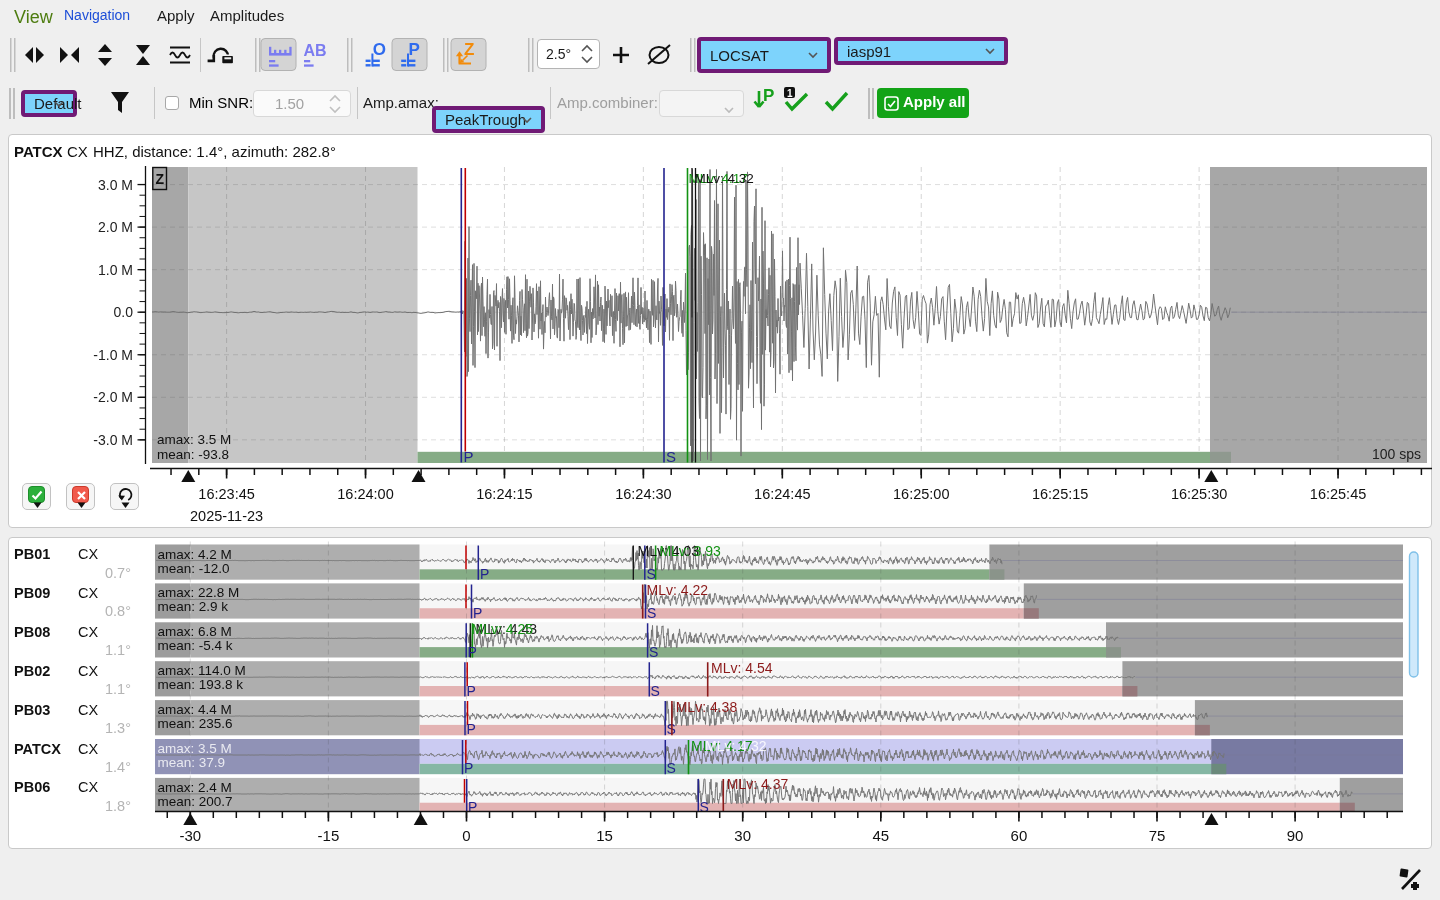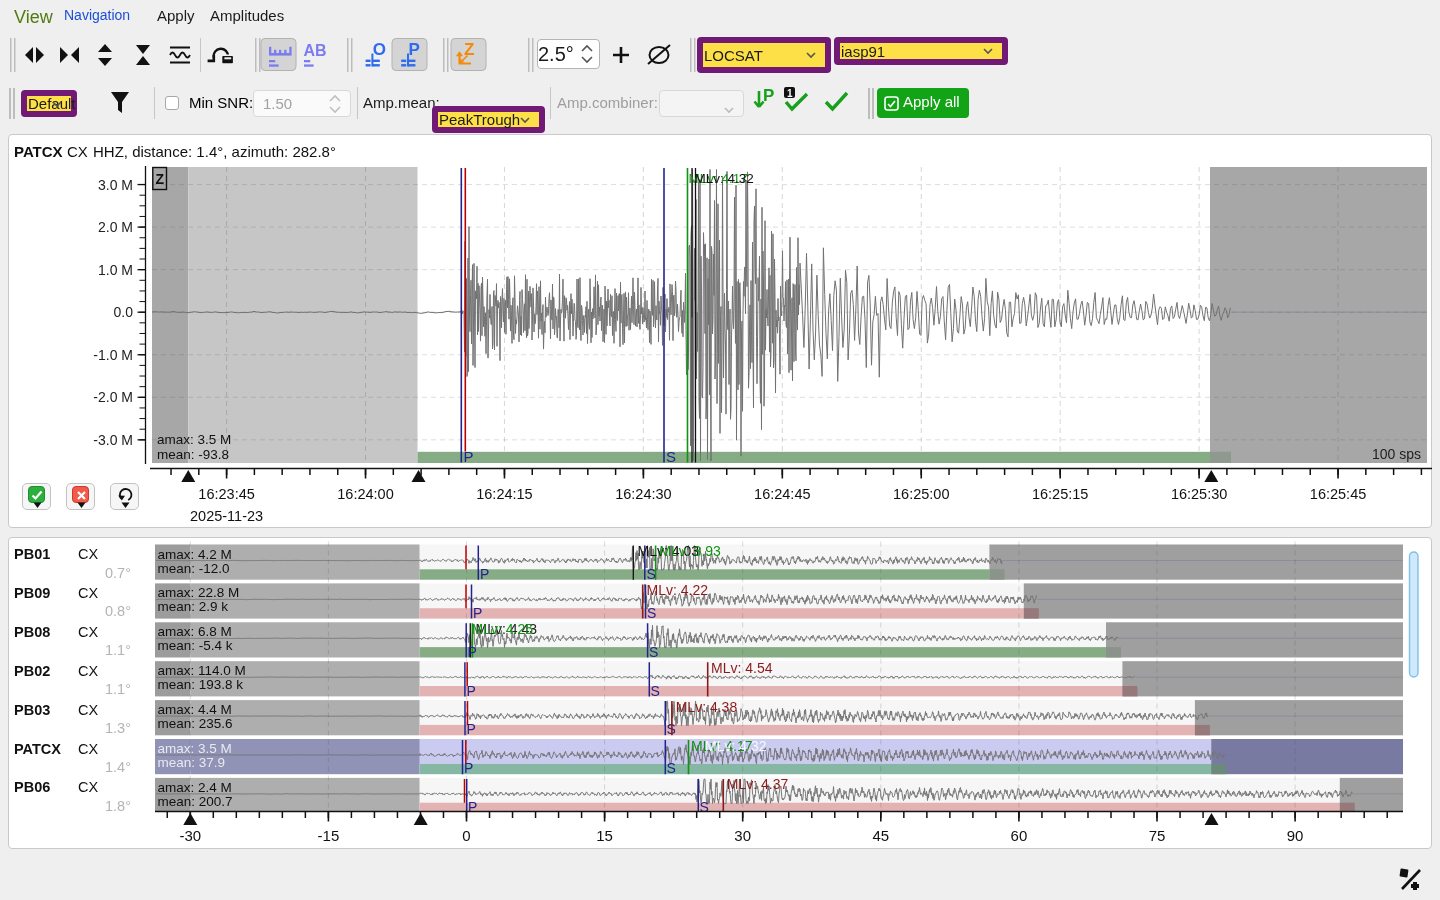--- a/index.html
+++ b/index.html
@@ -1,17 +1,17 @@
 <!DOCTYPE html>
 <html><head><meta charset="utf-8"><style>
 *{margin:0;padding:0;box-sizing:border-box}
 body{width:1440px;height:900px;background:#efefef;font-family:"Liberation Sans",sans-serif;position:relative;overflow:hidden}
 .abs{position:absolute}
 .panel{position:absolute;background:#fff;border:1px solid #c9c9c9;border-radius:4px}
-.combo{position:absolute;background:#fde047;border:6px solid #701a75;border-radius:4px;font-size:15px;color:#1a1a1a;display:flex;align-items:center;padding-left:1px}
+.combo{position:absolute;background:#7dd3fc;border:4px solid #701a75;border-radius:4px;font-size:15px;color:#1a1a1a;display:flex;align-items:center;padding-left:9px}
 .combo svg{position:absolute;right:8px;top:50%;transform:translateY(-50%)}
 .sep{position:absolute;width:1px;background:#c6c6c6}
 .grip{position:absolute;width:7px}
 .grip:before,.grip:after{content:"";position:absolute;top:0;bottom:0;width:1.5px;background:#bdbdbd}
 .grip:before{left:0}.grip:after{left:4px}
 </style></head><body>
 
 <div class="abs" style="left:0;top:0;width:1440px;height:30px;background:#efefef"></div>
 <div class="abs" style="left:14px;top:7px;font-size:18px;color:#4d7c0f">View</div>
 <div class="abs" style="left:64px;top:7px;font-size:14px;color:#1d4ed8">Navigation</div>
@@ -74,48 +74,48 @@
     <text x="408.6" y="25.2" font-size="17" font-weight="bold" fill="#2f6bee" font-family="Liberation Sans">P</text>
 <path d="M459.5 33.5 L459.5 24.8 M458.6 33.5 L471 33.5" fill="none" stroke="#f28b0a" stroke-width="2.2"></path>
 <path d="M459.5 21.3 L455.9 26.2 L463.1 26.2 Z" fill="#f28b0a"></path>
 <path d="M467.5 25.5 L462.5 30.5" fill="none" stroke="#f28b0a" stroke-width="1.6"></path>
 <path d="M459.9 33.1 L464.4 32.3 L460.7 28.6 Z" fill="#f28b0a"></path>
 <text x="464" y="25.2" font-size="17" font-weight="bold" fill="#f28b0a" font-family="Liberation Sans">Z</text>
 <path d="M621 17 L621 33 M613 25 L629 25" stroke="#111" stroke-width="2.6"></path>
 <ellipse cx="659" cy="25" rx="9.5" ry="8" fill="none" stroke="#111" stroke-width="2"></ellipse>
 <path d="M648 34 L670 15" stroke="#111" stroke-width="2"></path>
 </svg>
-<div class="abs" style="left:537px;top:39px;width:63px;height:30px;background:#fff;border:1px solid #b4b4b4;border-radius:4px;font-size:20px;color:#1a1a1a;line-height:28px;">2.5°</div>
+<div class="abs" style="left:537px;top:39px;width:63px;height:30px;background:#fff;border:1px solid #b4b4b4;border-radius:4px;font-size:14px;color:#1a1a1a;line-height:28px;padding-left:8px">2.5°</div>
 <svg class="abs" style="left:578px;top:43px" width="18" height="22" viewBox="0 0 18 22">
     <path d="M4 8 L9 3 L14 8" fill="none" stroke="#555" stroke-width="1.6"></path>
     <path d="M4 14 L9 19 L14 14" fill="none" stroke="#555" stroke-width="1.6"></path>
   </svg>
 <div class="combo" style="left:697px;top:37px;width:134px;height:36px">LOCSAT<svg width="12" height="8" viewBox="0 0 12 8">
       <path d="M2 2 L6 6 L10 2" fill="none" stroke="#555" stroke-width="1.6"></path>
     </svg></div>
 <div class="combo" style="left:834px;top:37px;width:174px;height:28px">iasp91<svg width="12" height="8" viewBox="0 0 12 8">
       <path d="M2 2 L6 6 L10 2" fill="none" stroke="#555" stroke-width="1.6"></path>
     </svg></div>
 <div class="grip" style="left:9px;top:88px;height:31px"></div>
 <div class="combo" style="left:21px;top:90px;width:56px;height:27px">Default<svg width="12" height="8" viewBox="0 0 12 8">
       <path d="M2 2 L6 6 L10 2" fill="none" stroke="#555" stroke-width="1.6"></path>
     </svg></div>
 <svg class="abs" style="left:110px;top:91px" width="20" height="26" viewBox="0 0 20 26">
     <path d="M1 1 L19 1 L12 11 L12 22 L8 19 L8 11 Z" fill="#111"></path>
   </svg>
 <div class="sep" style="left:154px;top:87px;height:32px"></div>
 <div class="abs" style="left:165px;top:96px;width:14px;height:14px;background:#fff;border:1px solid #a8a8a8;border-radius:3px"></div>
 <div class="abs" style="left:189px;top:94px;font-size:15px;color:#000000">Min SNR:</div>
-<div class="abs" style="left:253px;top:90px;width:98px;height:27px;background:#fafafa;border:1px solid #d8d8d8;border-radius:4px;font-size:15px;color:#a2a2a2;line-height:25px;padding-left:9px">1.50</div>
+<div class="abs" style="left:253px;top:90px;width:98px;height:27px;background:#fafafa;border:1px solid #d8d8d8;border-radius:4px;font-size:15px;color:#a2a2a2;line-height:25px;padding-left:21px">1.50</div>
 <svg class="abs" style="left:326px;top:93px" width="18" height="22" viewBox="0 0 18 22">
     <path d="M4 8 L9 3 L14 8" fill="none" stroke="#c0c0c0" stroke-width="1.6"></path>
     <path d="M4 14 L9 19 L14 14" fill="none" stroke="#c0c0c0" stroke-width="1.6"></path>
   </svg>
 <div class="sep" style="left:357px;top:87px;height:32px"></div>
-<div class="abs" style="left:363px;top:94px;font-size:15px;color:#1a1a1a">Amp.mean:</div>
+<div class="abs" style="left:363px;top:94px;font-size:15px;color:#1a1a1a">Amp.amax:</div>
 <div class="combo" style="left:432px;top:106px;width:113px;height:27px">PeakTrough<svg width="12" height="8" viewBox="0 0 12 8">
       <path d="M2 2 L6 6 L10 2" fill="none" stroke="#555" stroke-width="1.6"></path>
     </svg></div>
 <div class="sep" style="left:550px;top:87px;height:32px"></div>
 <div class="abs" style="left:557px;top:94px;font-size:15px;color:#9e9e9e">Amp.combiner:</div>
 <div class="abs" style="left:659px;top:90px;width:85px;height:27px;background:#f4f4f4;border:1px solid #d8d8d8;border-radius:4px">
     <span style="position:absolute;right:8px;top:9px"><svg width="12" height="8" viewBox="0 0 12 8">
         <path d="M2 2 L6 6 L10 2" fill="none" stroke="#bbb" stroke-width="1.6"></path>
       </svg></span>
   </div>
@@ -130,21 +130,21 @@
   </svg>
 <svg class="abs" style="left:824px;top:88px" width="26" height="26" viewBox="0 0 26 26">
     <path d="M2 14 L8.5 21 L23 5" fill="none" stroke="#16a01c" stroke-width="3.4"></path>
   </svg>
 <div class="grip" style="left:868px;top:88px;height:31px"></div>
 <div class="abs" style="left:877px;top:88px;width:92px;height:30px;background:#13a317;border-radius:4px">
     <svg style="position:absolute;left:7px;top:8px" width="15" height="15" viewBox="0 0 15 15">
       <rect x="1" y="1" width="13" height="13" rx="2.5" fill="none" stroke="#fff" stroke-width="1.6"></rect>
       <path d="M4 8 L6.5 10.5 L11 5" fill="none" stroke="#fff" stroke-width="1.6"></path>
     </svg>
-    <span style="position:absolute;left:26px;top:5px;font-size:15px;font-weight:normal;color:#fff">Apply all</span>
+    <span style="position:absolute;left:26px;top:5px;font-size:15px;font-weight:bold;color:#fff">Apply all</span>
   </div>
 <div class="panel" style="left:8px;top:134px;width:1424px;height:394px"></div>
 <svg class="abs" style="left:8px;top:134px" width="1424" height="394" viewBox="0 0 1424 394">
     <text x="6" y="23" font-size="15" font-weight="bold" fill="#111">PATCX</text>
     <text x="59" y="23" font-size="15" fill="#111">CX</text>
     <text x="85" y="23" font-size="15" fill="#111">HHZ, distance: 1.4°, azimuth: 282.8°</text>
     <rect x="144" y="33" width="36.30000000000001" height="296" fill="#a7a7a7"></rect>
     <rect x="180.3" y="33" width="229.2" height="296" fill="#c6c6c6"></rect>
     <rect x="1202" y="33" width="217" height="296" fill="#a7a7a7"></rect>
     <line x1="218.6" y1="33" x2="218.6" y2="329" stroke="rgba(70,70,70,0.22)" stroke-dasharray="5,4"></line>

